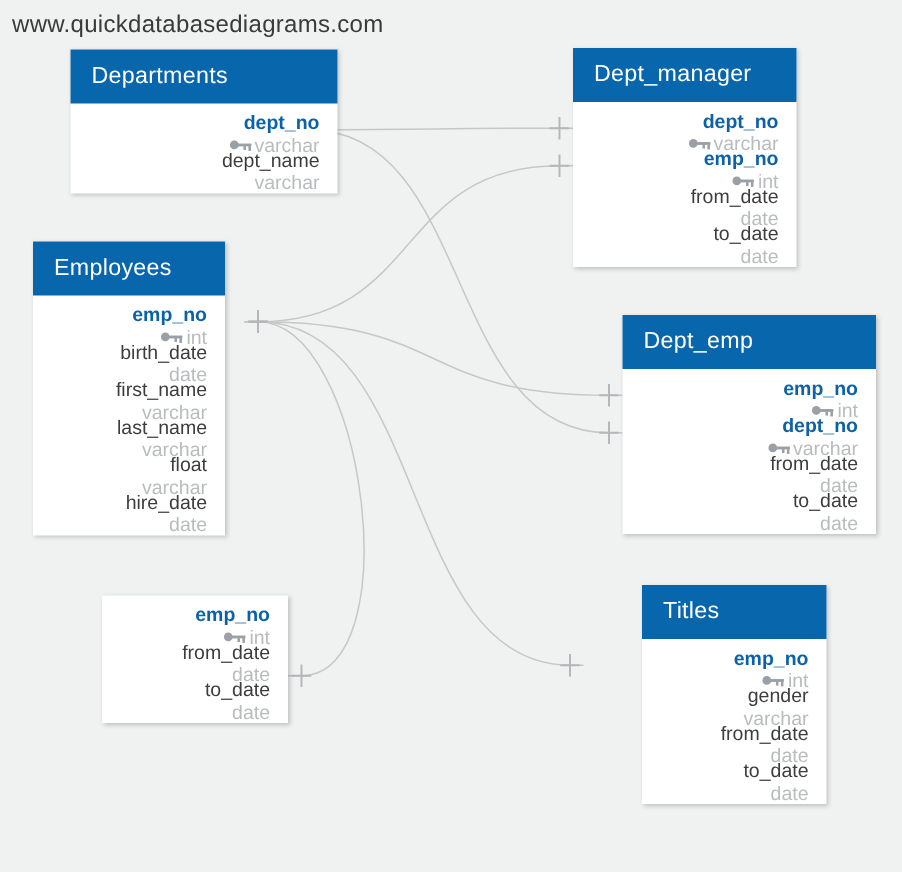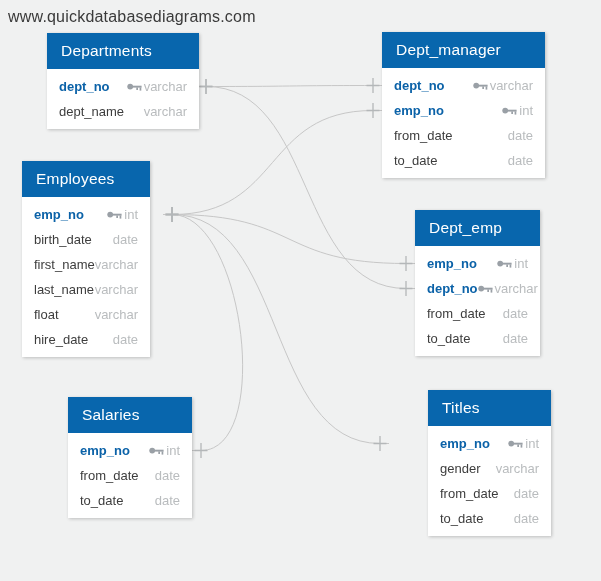--- a/index.html
+++ b/index.html
@@ -23,22 +23,22 @@
     position:absolute;z-index:2;background:#ffffff;
     box-shadow:1px 1px 3px rgba(60,60,60,.28);
   }
   .table-header{
     background:var(--header-bg);color:var(--header-text);
     height:36px;display:flex;align-items:center;padding:0 14px;
     font-size:15.5px;letter-spacing:.2px;cursor:move;
   }
   .table-body{padding:5px 0;}
   .field-row{
-    height:25px;display:flex;align-items:center;padding:0 12px;
-    font-size:13px;color:var(--field-text);
+    height:25px;display:flex;align-items:flex-end;padding:0 12px;
+    font-size:13px;color:var(--field-text);flex-direction:column;
   }
   .field-name{white-space:nowrap;}
   .field-row.pk .field-name{color:var(--pk-text);font-weight:bold;}
   .field-meta{margin-left:auto;display:flex;align-items:center;gap:2px;}
   .field-type{color:var(--type-text);font-size:13px;white-space:nowrap;}
   .key-icon{display:inline-block;flex:0 0 auto;}
 </style>
 </head>
 <body>
 
@@ -59,21 +59,21 @@
     <path d="M 399.5 263.5 L 412.5 263.5 M 406 256 L 406 271" stroke="var(--marker)" stroke-width="1.3" fill="none"></path>
     <path d="M 163 214.5 L 172 214.5 C 286.4 214.5 265.6 443.5 380 443.5 L 389 443.5" stroke="var(--line)" stroke-width="1" fill="none"></path>
     <path d="M 165.5 214.5 L 178.5 214.5 M 172 207 L 172 222" stroke="var(--marker)" stroke-width="1.3" fill="none"></path>
     <path d="M 373.5 443.5 L 386.5 443.5 M 380 436 L 380 451" stroke="var(--marker)" stroke-width="1.3" fill="none"></path>
     <path d="M 163 214.5 L 172 214.5 C 244 214.5 273 450.5 201 450.5 L 192 450.5" stroke="var(--line)" stroke-width="1" fill="none"></path>
     <path d="M 165.5 214.5 L 178.5 214.5 M 172 207 L 172 222" stroke="var(--marker)" stroke-width="1.3" fill="none"></path>
     <path d="M 194.5 450.5 L 207.5 450.5 M 201 443 L 201 458" stroke="var(--marker)" stroke-width="1.3" fill="none"></path>
   </svg>
 
 <div id="tables">
-    <div class="table-card" style="left: 47px; top: 33px; width: 152px;">
+    <div class="table-card" style="left: 47px; top: 33px; width: 178px;">
     <div class="table-header">
       <span class="table-title">Departments</span>
     </div>
     <div class="table-body">
         <div class="field-row pk">
           <span class="field-name">dept_no</span>
           <span class="field-meta">
             <svg class="key-icon" width="15" height="10" viewBox="0 0 15 10">
               <circle cx="3.2" cy="4.6" r="2.9" fill="var(--key)"></circle>
               <rect x="5" y="3.7" width="9.6" height="1.9" fill="var(--key)"></rect>
@@ -84,21 +84,21 @@
           </span>
         </div>
         <div class="field-row">
           <span class="field-name">dept_name</span>
           <span class="field-meta">
             <span class="field-type">varchar</span>
           </span>
         </div>
       </div>
   </div>
-    <div class="table-card" style="left: 382px; top: 32px; width: 163px;">
+    <div class="table-card" style="left: 382px; top: 32px; width: 149px;">
     <div class="table-header">
       <span class="table-title">Dept_manager</span>
     </div>
     <div class="table-body">
         <div class="field-row pk">
           <span class="field-name">dept_no</span>
           <span class="field-meta">
             <svg class="key-icon" width="15" height="10" viewBox="0 0 15 10">
               <circle cx="3.2" cy="4.6" r="2.9" fill="var(--key)"></circle>
               <rect x="5" y="3.7" width="9.6" height="1.9" fill="var(--key)"></rect>
@@ -176,21 +176,21 @@
           </span>
         </div>
         <div class="field-row">
           <span class="field-name">hire_date</span>
           <span class="field-meta">
             <span class="field-type">date</span>
           </span>
         </div>
       </div>
   </div>
-    <div class="table-card" style="left: 415px; top: 210px; width: 125px;">
+    <div class="table-card" style="left: 415px; top: 210px; width: 169px;">
     <div class="table-header">
       <span class="table-title">Dept_emp</span>
     </div>
     <div class="table-body">
         <div class="field-row pk">
           <span class="field-name">emp_no</span>
           <span class="field-meta">
             <svg class="key-icon" width="15" height="10" viewBox="0 0 15 10">
               <circle cx="3.2" cy="4.6" r="2.9" fill="var(--key)"></circle>
               <rect x="5" y="3.7" width="9.6" height="1.9" fill="var(--key)"></rect>
@@ -220,23 +220,20 @@
         </div>
         <div class="field-row">
           <span class="field-name">to_date</span>
           <span class="field-meta">
             <span class="field-type">date</span>
           </span>
         </div>
       </div>
   </div>
     <div class="table-card" style="left: 68px; top: 397px; width: 124px;">
-    <div class="table-header">
-      <span class="table-title">Salaries</span>
-    </div>
     <div class="table-body">
         <div class="field-row pk">
           <span class="field-name">emp_no</span>
           <span class="field-meta">
             <svg class="key-icon" width="15" height="10" viewBox="0 0 15 10">
               <circle cx="3.2" cy="4.6" r="2.9" fill="var(--key)"></circle>
               <rect x="5" y="3.7" width="9.6" height="1.9" fill="var(--key)"></rect>
               <rect x="9.3" y="5.4" width="1.7" height="2.6" fill="var(--key)"></rect>
               <rect x="12.6" y="5.4" width="1.7" height="3.2" fill="var(--key)"></rect>
             </svg>

